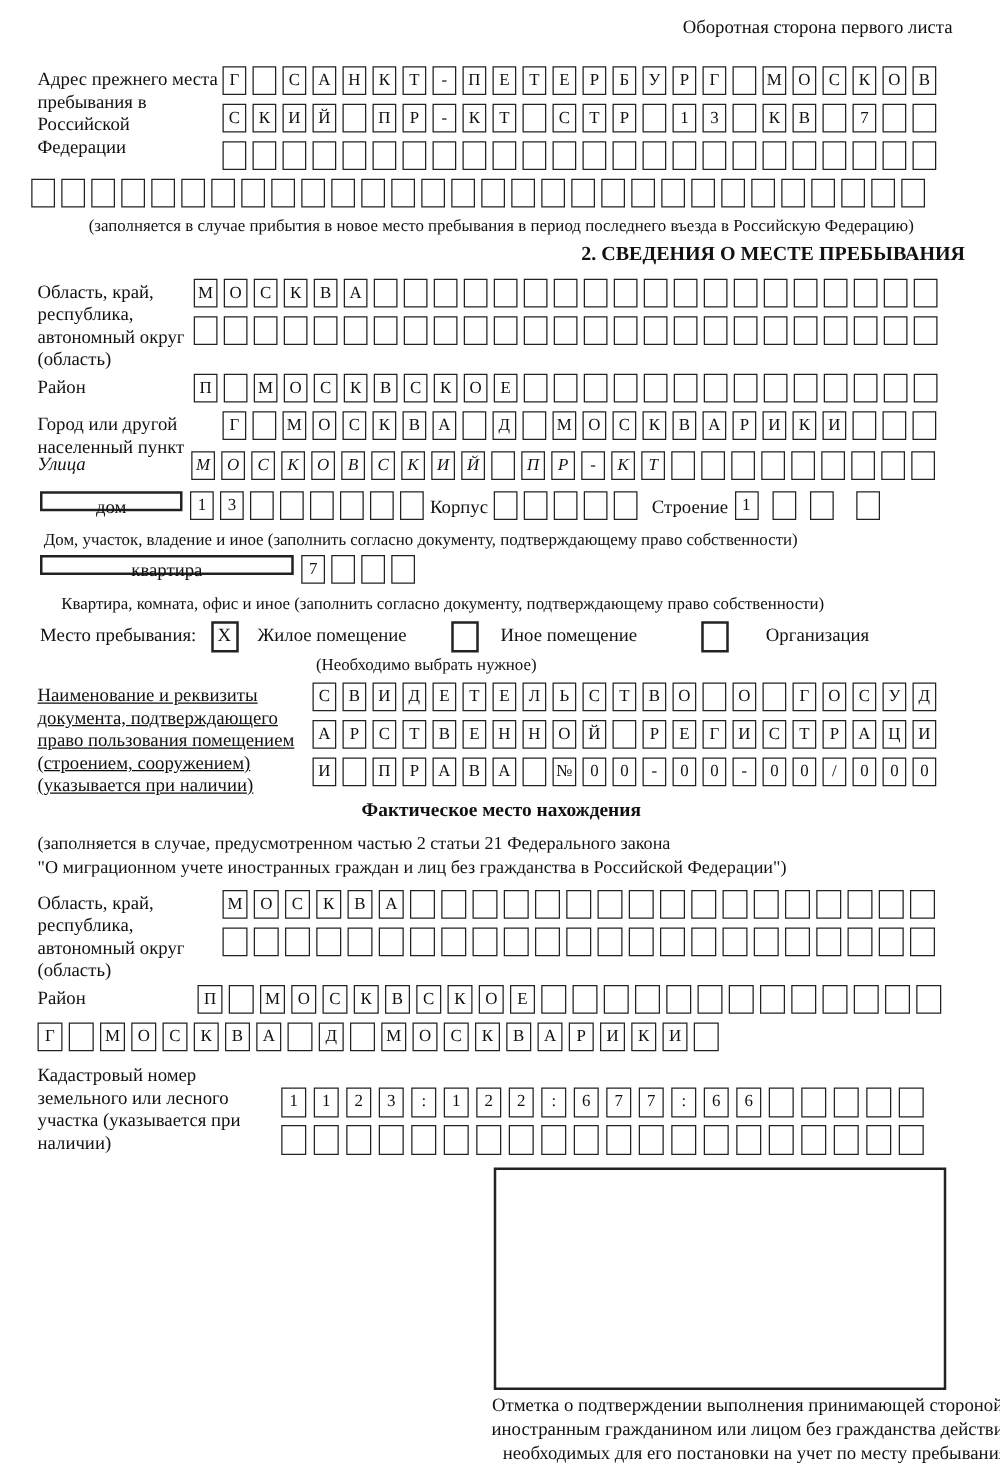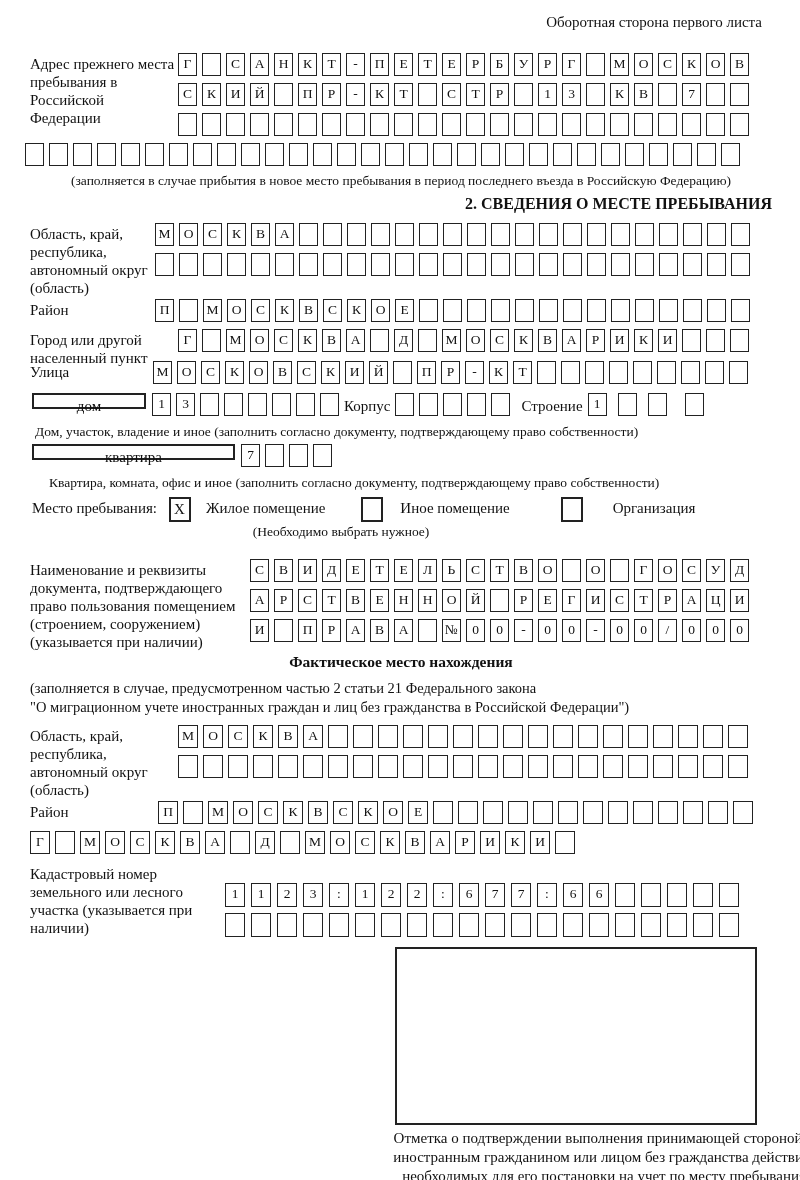--- a/index.html
+++ b/index.html
@@ -81,21 +81,21 @@
   <div class="field" style="margin-top:2px;">
     <div class="flabel" style="width:125px;">Район</div>
     <div class="boxrow"><span class="cb">П</span><span class="cb"></span><span class="cb">М</span><span class="cb">О</span><span class="cb">С</span><span class="cb">К</span><span class="cb">В</span><span class="cb">С</span><span class="cb">К</span><span class="cb">О</span><span class="cb">Е</span><span class="cb"></span><span class="cb"></span><span class="cb"></span><span class="cb"></span><span class="cb"></span><span class="cb"></span><span class="cb"></span><span class="cb"></span><span class="cb"></span><span class="cb"></span><span class="cb"></span><span class="cb"></span><span class="cb"></span><span class="cb"></span></div>
   </div>
 
   <div class="field">
     <div class="flabel" style="width:148px;">Город или другой населенный пункт</div>
     <div class="boxrow"><span class="cb">Г</span><span class="cb"></span><span class="cb">М</span><span class="cb">О</span><span class="cb">С</span><span class="cb">К</span><span class="cb">В</span><span class="cb">А</span><span class="cb"></span><span class="cb">Д</span><span class="cb"></span><span class="cb">М</span><span class="cb">О</span><span class="cb">С</span><span class="cb">К</span><span class="cb">В</span><span class="cb">А</span><span class="cb">Р</span><span class="cb">И</span><span class="cb">К</span><span class="cb">И</span><span class="cb"></span><span class="cb"></span><span class="cb"></span></div>
   </div>
 
-  <div class="field" style="margin-top:-6px;">
+  <div class="field" style="margin-top:-6px;font-style:italic;">
     <div class="flabel" style="width:123px;">Улица</div>
     <div class="boxrow"><span class="cb">М</span><span class="cb">О</span><span class="cb">С</span><span class="cb">К</span><span class="cb">О</span><span class="cb">В</span><span class="cb">С</span><span class="cb">К</span><span class="cb">И</span><span class="cb">Й</span><span class="cb"></span><span class="cb">П</span><span class="cb">Р</span><span class="cb">-</span><span class="cb">К</span><span class="cb">Т</span><span class="cb"></span><span class="cb"></span><span class="cb"></span><span class="cb"></span><span class="cb"></span><span class="cb"></span><span class="cb"></span><span class="cb"></span><span class="cb"></span></div>
   </div>
 
   <div style="margin:2px 0 0 2px; white-space:nowrap;">
     <span class="labelbox" style="width:114px;">дом</span><span style="display:inline-block;width:6px;"></span><span class="boxrow" style="display:inline-block;"><span class="cb">1</span><span class="cb">3</span><span class="cb"></span><span class="cb"></span><span class="cb"></span><span class="cb"></span><span class="cb"></span><span class="cb"></span></span><span class="inlinelbl">Корпус</span><span style="display:inline-block;width:5px;"></span><span class="boxrow" style="display:inline-block;"><span class="cb"></span><span class="cb"></span><span class="cb"></span><span class="cb"></span><span class="cb"></span></span><span style="display:inline-block;width:6px;"></span><span class="inlinelbl">Строение</span><span style="display:inline-block;width:5px;"></span><span class="boxrow spread" style="display:inline-block;"><span class="cb">1</span><span class="cb"></span><span class="cb"></span><span class="cb"></span></span>
   </div>
   <div class="note" style="text-align:left; margin:1px 0 4px 5px;">Дом, участок, владение и иное (заполнить согласно документу, подтверждающему право собственности)</div>
 
   <div style="margin-left:2px; white-space:nowrap;">
@@ -113,21 +113,21 @@
     <span class="chk"></span>
     <span style="display:inline-block;width:10px;"></span>
     <span>Иное помещение</span>
     <span style="display:inline-block;width:44px;"></span>
     <span class="chk"></span>
     <span style="display:inline-block;width:22px;"></span>
     <span>Организация</span>
   </div>
   <div class="note" style="margin-left:-120px;">(Необходимо выбрать нужное)</div>
 
-  <div class="field" style="margin-top:19px;">
+  <div class="field" style="margin-top:6px;text-decoration:underline;">
     <div class="flabel" style="width:220px;">Наименование и реквизиты документа, подтверждающего право пользования помещением (строением, сооружением) (указывается при наличии)</div>
     <div class="boxcol">
       <div class="boxrow"><span class="cb">С</span><span class="cb">В</span><span class="cb">И</span><span class="cb">Д</span><span class="cb">Е</span><span class="cb">Т</span><span class="cb">Е</span><span class="cb">Л</span><span class="cb">Ь</span><span class="cb">С</span><span class="cb">Т</span><span class="cb">В</span><span class="cb">О</span><span class="cb"></span><span class="cb">О</span><span class="cb"></span><span class="cb">Г</span><span class="cb">О</span><span class="cb">С</span><span class="cb">У</span><span class="cb">Д</span></div>
       <div class="boxrow"><span class="cb">А</span><span class="cb">Р</span><span class="cb">С</span><span class="cb">Т</span><span class="cb">В</span><span class="cb">Е</span><span class="cb">Н</span><span class="cb">Н</span><span class="cb">О</span><span class="cb">Й</span><span class="cb"></span><span class="cb">Р</span><span class="cb">Е</span><span class="cb">Г</span><span class="cb">И</span><span class="cb">С</span><span class="cb">Т</span><span class="cb">Р</span><span class="cb">А</span><span class="cb">Ц</span><span class="cb">И</span></div>
       <div class="boxrow"><span class="cb">И</span><span class="cb"></span><span class="cb">П</span><span class="cb">Р</span><span class="cb">А</span><span class="cb">В</span><span class="cb">А</span><span class="cb"></span><span class="cb">№</span><span class="cb">0</span><span class="cb">0</span><span class="cb">-</span><span class="cb">0</span><span class="cb">0</span><span class="cb">-</span><span class="cb">0</span><span class="cb">0</span><span class="cb">/</span><span class="cb">0</span><span class="cb">0</span><span class="cb">0</span></div>
     </div>
   </div>
 
   <div class="fact-title">Фактическое место нахождения</div>
   <div class="fact-note">(заполняется в случае, предусмотренном частью 2 статьи 21 Федерального закона</div>

